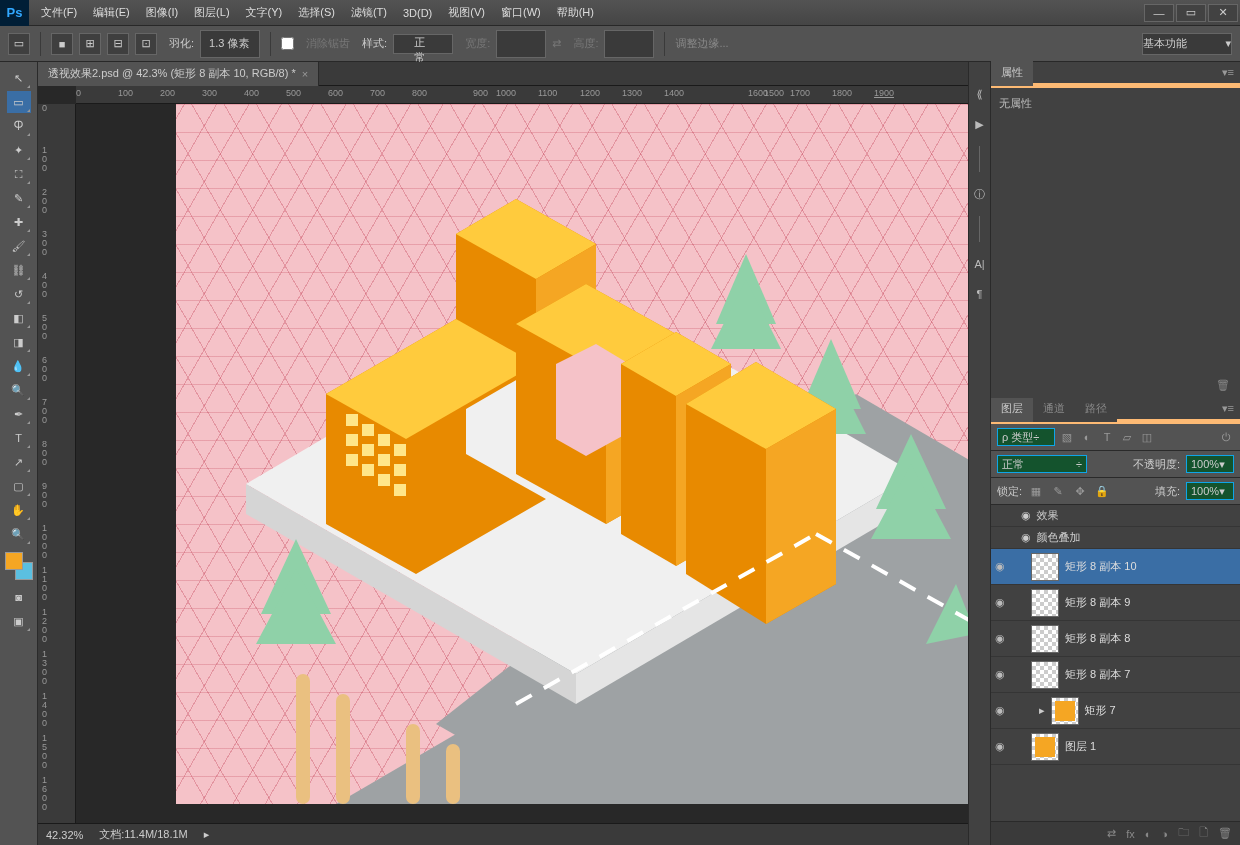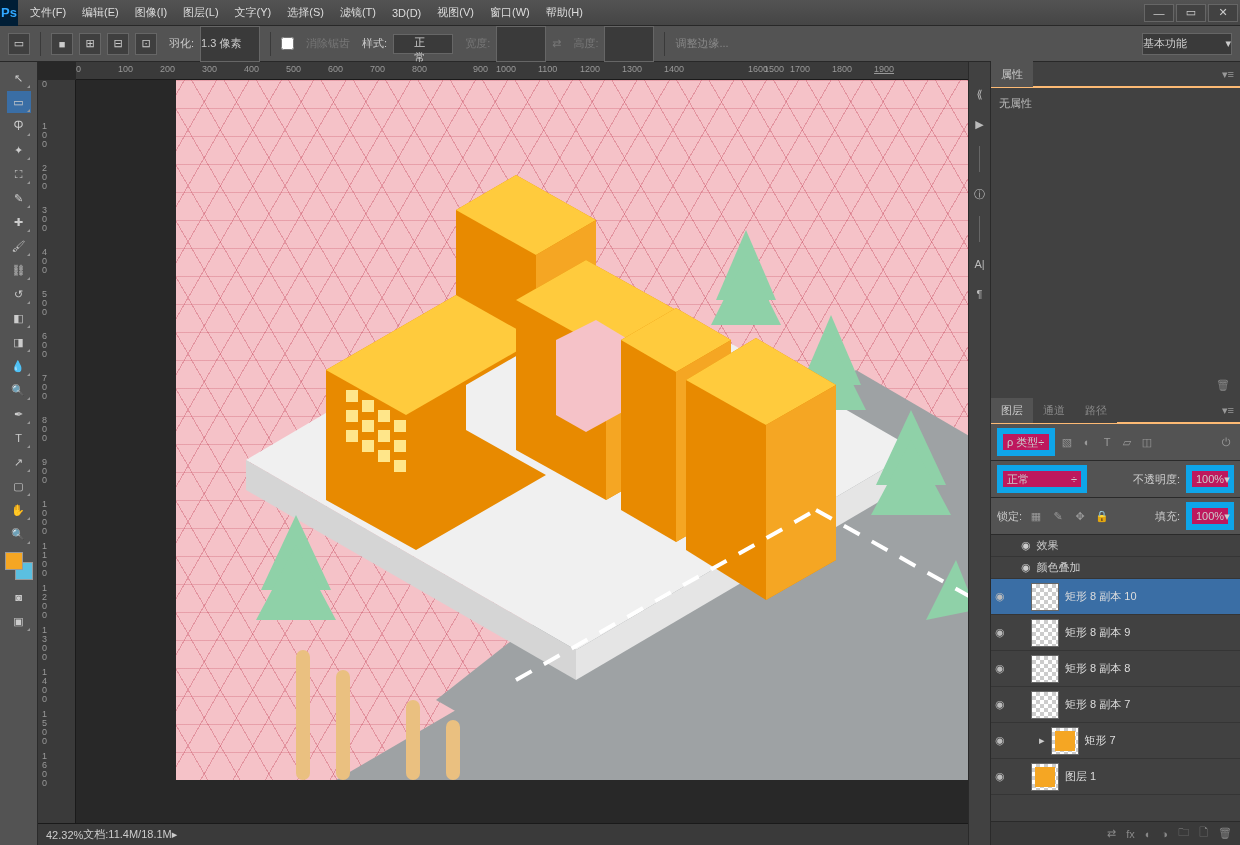--- a/index.html
+++ b/index.html
@@ -1,25 +1,25 @@
 <!DOCTYPE html>
 <html><head>
 <meta charset="utf-8">
 <style>
 *{margin:0;padding:0;box-sizing:border-box;font-family:"Microsoft YaHei",sans-serif;font-size:11px;user-select:none}
 body{background:#535353;width:1240px;height:845px;overflow:hidden;color:#ccc}
 .titlebar{height:26px;background:linear-gradient(#535353,#454545);display:flex;align-items:center;border-bottom:1px solid #282828}
-.ps-logo{width:18px;height:26px;display:flex;align-items:center;justify-content:center;background:#001e36;color:#31a8ff;font-weight:bold;font-size:13px;margin-right:4px}
+.ps-logo{width:29px;height:26px;display:flex;align-items:center;justify-content:center;background:#001e36;color:#31a8ff;font-weight:bold;font-size:13px;margin-right:4px}
 .menu-item{padding:0 8px;color:#ddd;height:26px;display:flex;align-items:center;cursor:default}
 .win-controls{margin-left:auto;display:flex}
 .win-btn{width:30px;height:18px;background:#424242;margin-right:2px;display:flex;align-items:center;justify-content:center;border:1px solid #666;color:#ccc}
 .options-bar{height:36px;background:#535353;border-bottom:1px solid #282828;display:flex;align-items:center;padding:0 8px;gap:6px}
 .opt-icon{width:22px;height:22px;border:1px solid #666;background:#3f3f3f;display:flex;align-items:center;justify-content:center}
 .opt-label{color:#ccc;margin-left:6px}
-.opt-input{width:60px;height:36px;background:#3a3a3a;border:1px solid #666;color:#ccc;padding:0 0}
+.opt-input{width:60px;height:28px;background:#3a3a3a;border:1px solid #666;color:#ccc;padding:0 8px}
 .opt-select{width:60px;height:20px;background:#3a3a3a;border:1px solid #666;color:#ccc;padding:0 20px}
 .divider{width:1px;height:24px;background:#3a3a3a;margin:0 4px}
 .workspace-dd{margin-left:auto;width:90px;height:22px;background:#3a3a3a;border:1px solid #666;display:flex;align-items:center;padding:0 0}
 .main-area{display:flex;height:783px}
 .toolbox{width:38px;background:#535353;border-right:1px solid #2a2a2a;display:flex;flex-direction:column;align-items:center;padding-top:4px}
 .tool{width:24px;height:22px;margin:1px 0;display:flex;align-items:center;justify-content:center;color:#ccc;position:relative}
 .tool.active{background:#3a6ea5}
 .tool-tri{position:absolute;bottom:1px;right:1px;width:0;height:0;border-left:3px solid transparent;border-bottom:3px solid #999}
 .swatch-pair{position:relative;width:28px;height:28px;margin-top:6px}
 .swatch-fg{position:absolute;width:18px;height:18px;background:#f5a623;border:1px solid #999;top:0;left:0}
@@ -29,34 +29,34 @@
 .tab{padding:0 10px;height:24px;display:flex;align-items:center;background:#535353;color:#ccc;border-right:1px solid #2a2a2a}
 .tab-close{margin-left:6px;color:#999}
 .ruler-h{height:18px;background:#3a3a3a;border-bottom:1px solid #1a1a1a;display:flex;margin-left:38px;overflow:hidden;position:relative}
 .ruler-tick{font-size:9px;color:#999;position:absolute;top:2px}
 .canvas-row{flex:1;display:flex;overflow:hidden}
 .ruler-v{width:38px;background:#3a3a3a;border-right:1px solid #1a1a1a;position:relative}
 .ruler-v-tick{font-size:9px;color:#999;position:absolute;left:4px;line-height:9px}
 .canvas-viewport{flex:1;background:#282828;overflow:hidden;position:relative}
 .canvas{width:800px;height:700px;position:absolute;left:100px;top:0;background:#f5c2c8}
 .iso-grid{position:absolute;inset:0;background-image:repeating-linear-gradient(60deg,transparent,transparent 27px,rgba(200,80,100,.4) 27px,rgba(200,80,100,.4) 28px),repeating-linear-gradient(-60deg,transparent,transparent 27px,rgba(200,80,100,.4) 27px,rgba(200,80,100,.4) 28px),repeating-linear-gradient(0deg,transparent,transparent 27px,rgba(200,80,100,.3) 27px,rgba(200,80,100,.3) 28px)}
-.status-bar{height:22px;background:#3a3a3a;border-top:1px solid #1a1a1a;display:flex;align-items:center;padding:0 8px;color:#ccc}
+.status-bar{height:22px;background:#3a3a3a;border-top:1px solid #1a1a1a;display:flex;align-items:center;padding:0 8px;gap:16px;color:#ccc}
 .side-dock{width:22px;background:#414141;border-left:1px solid #2a2a2a;display:flex;flex-direction:column;align-items:center;padding-top:24px;gap:14px}
 .dock-icon{width:16px;height:16px;color:#bbb;display:flex;align-items:center;justify-content:center}
 .panels{width:250px;background:#535353;border-left:1px solid #2a2a2a;display:flex;flex-direction:column}
-.panel-header{height:26px;background:#414141;display:flex;align-items:center;border-bottom:2px solid #fdba74}
+.panel-header{height:26px;background:#414141;display:flex;align-items:center;border-bottom:5px solid #fdba74}
 .panel-tab{padding:0 10px;height:26px;display:flex;align-items:center;color:#ccc;background:#535353}
 .panel-tab.inactive{background:#414141;color:#888}
 .panel-menu{margin-left:auto;padding:0 6px;color:#999}
 .props-body{flex:0 0 310px;background:#414141;padding:8px;color:#bbb;position:relative}
 .trash-icon{position:absolute;bottom:6px;right:10px;color:#888}
 .layers-controls{padding:4px 6px;display:flex;align-items:center;gap:4px;border-bottom:1px solid #2a2a2a}
 .layers-controls2{padding:4px 6px;display:flex;align-items:center;gap:6px;border-bottom:1px solid #2a2a2a}
 .layers-controls3{padding:4px 6px;display:flex;align-items:center;gap:6px;border-bottom:1px solid #2a2a2a}
-.mini-select{height:18px;background:#be185d;border:6px solid #0ea5e9;color:#ccc;padding:8px 4px;display:flex;align-items:center}
+.mini-select{height:18px;background:#14532d;border:1px solid #0ea5e9;color:#ccc;padding:8px 4px;display:flex;align-items:center}
 .mini-icon{width:16px;height:16px;color:#999;display:flex;align-items:center;justify-content:center}
 .layer-list{flex:1;overflow:auto;background:#414141}
 .layer-row{height:36px;display:flex;align-items:center;border-bottom:1px solid #353535;padding:0 4px;gap:6px}
 .layer-row.selected{background:#3a6ea5}
 .layer-row.sub{height:22px;padding-left:30px}
 .eye{width:14px;height:14px;color:#bbb}
 .layer-thumb{width:28px;height:28px;background-image:repeating-conic-gradient(#ccc 0 25%,#fff 0 50%);background-size:8px 8px;border:1px solid #666;position:relative}
 .layer-thumb-inner{position:absolute;inset:3px;background:#f5a623}
 .layer-name{color:#ddd}
 .layers-footer{height:24px;background:#3a3a3a;border-top:1px solid #2a2a2a;display:flex;align-items:center;justify-content:flex-end;gap:10px;padding:0 8px;color:#888}
@@ -136,20 +136,26 @@
     <div class="tool">🔍<div class="tool-tri"></div></div>
     <div class="swatch-pair">
       <div class="swatch-bg"></div>
       <div class="swatch-fg"></div>
     </div>
     <div class="tool" style="margin-top:6px">◙</div>
     <div class="tool">▣<div class="tool-tri"></div></div>
   </div>
 
   <div class="doc-area">
+    <div class="doc-tab">
+      <div class="tab">
+        <span>透视效果2.psd @ 42.3% (矩形 8 副本 10, RGB/8) *</span>
+        <span class="tab-close">×</span>
+      </div>
+    </div>
     <div class="ruler-h" id="ruler-h">
         <span class="ruler-tick" style="left: 0px;">0</span>
         <span class="ruler-tick" style="left: 42px;">100</span>
         <span class="ruler-tick" style="left: 84px;">200</span>
         <span class="ruler-tick" style="left: 126px;">300</span>
         <span class="ruler-tick" style="left: 168px;">400</span>
         <span class="ruler-tick" style="left: 210px;">500</span>
         <span class="ruler-tick" style="left: 252px;">600</span>
         <span class="ruler-tick" style="left: 294px;">700</span>
         <span class="ruler-tick" style="left: 336px;">800</span>

